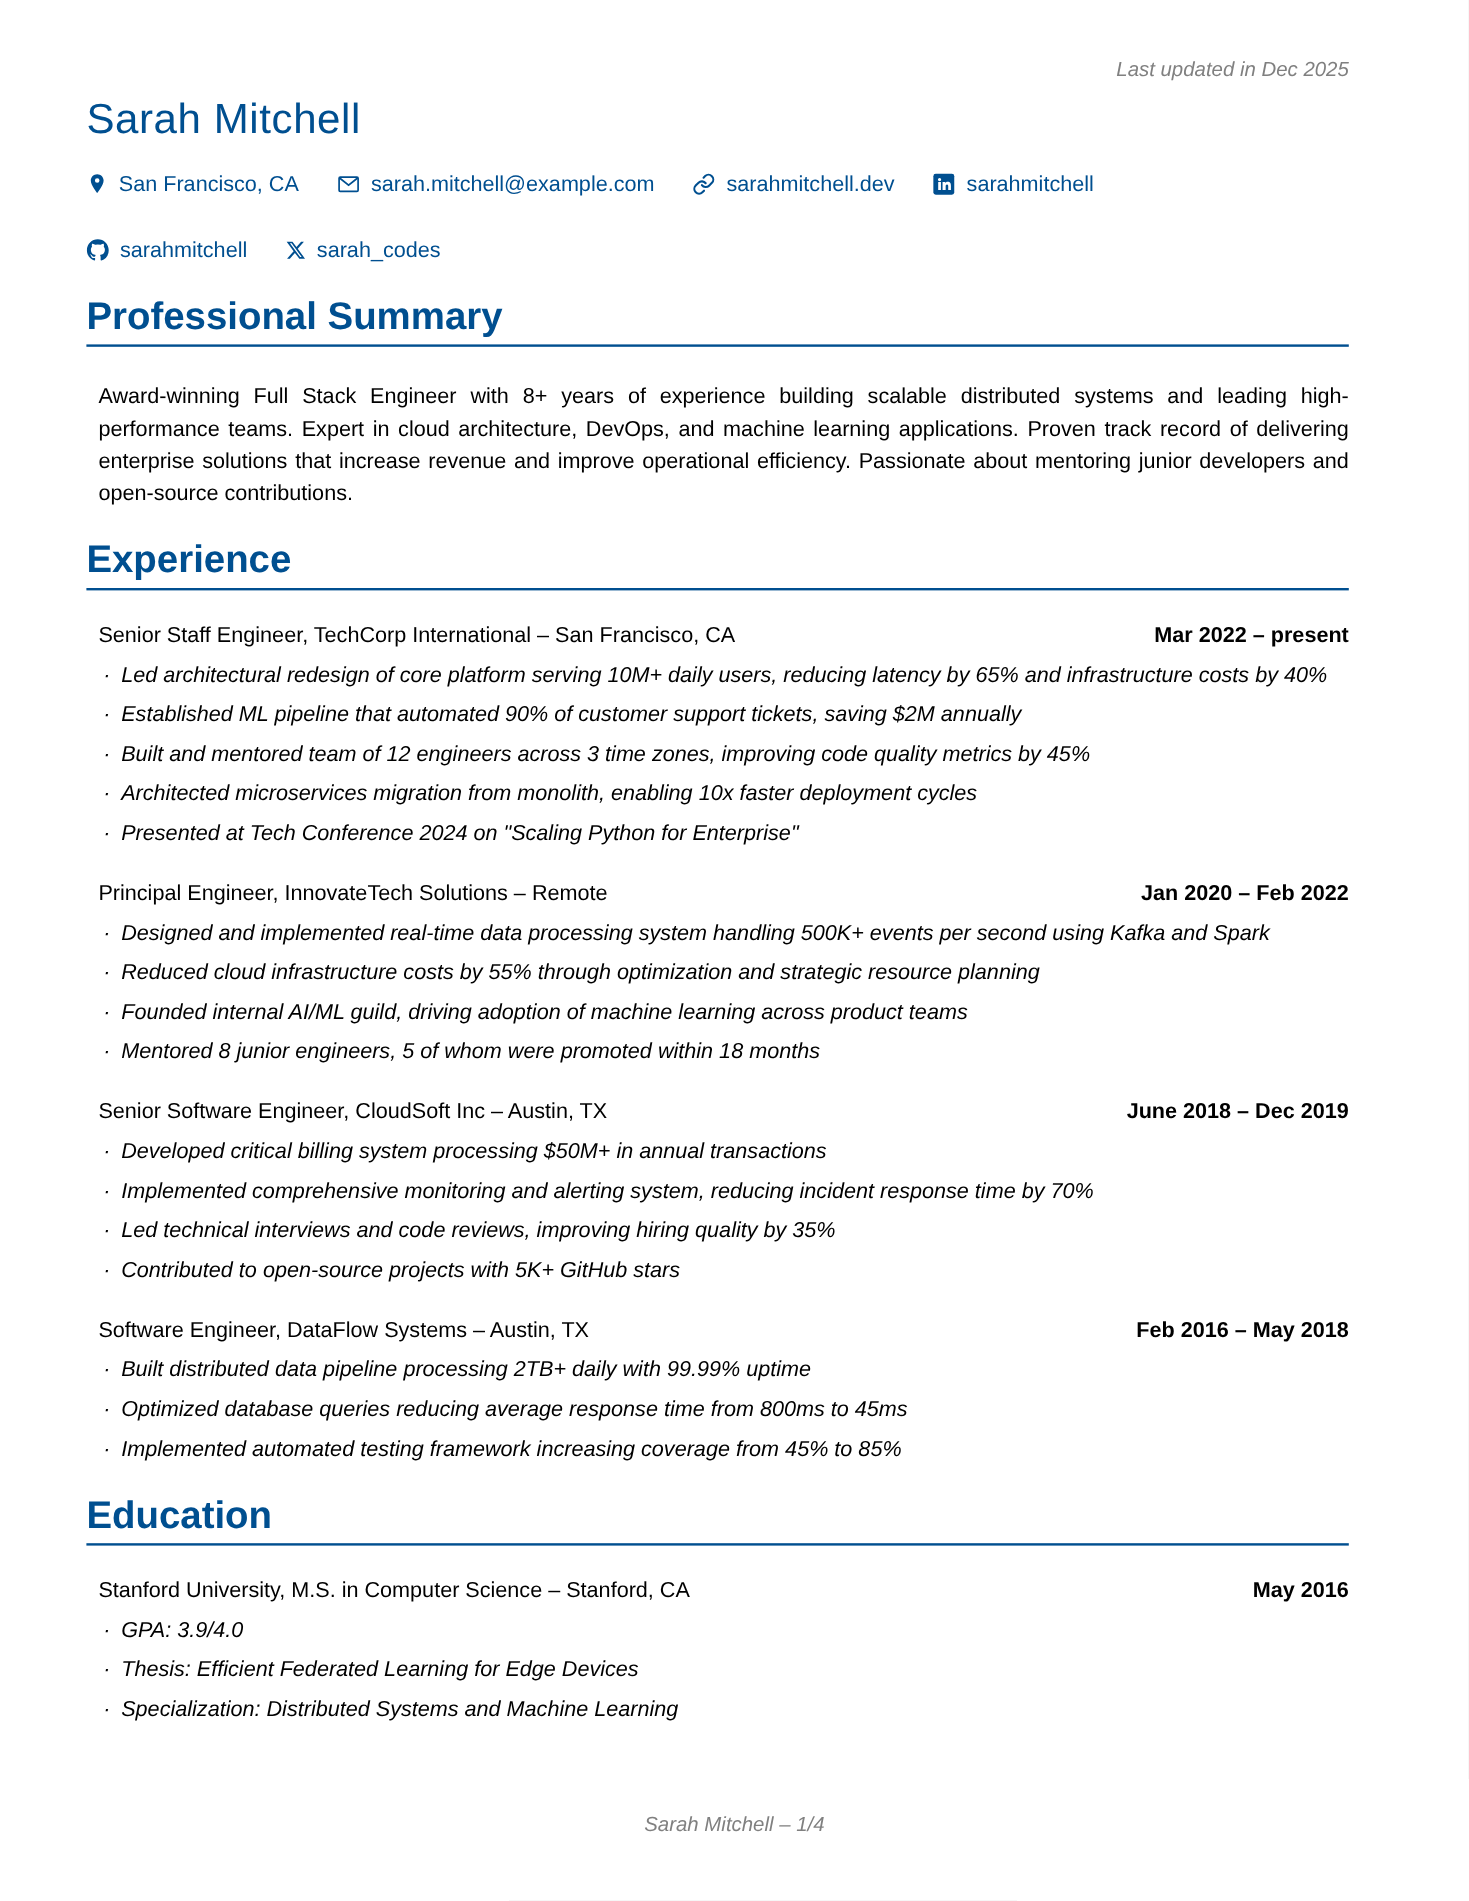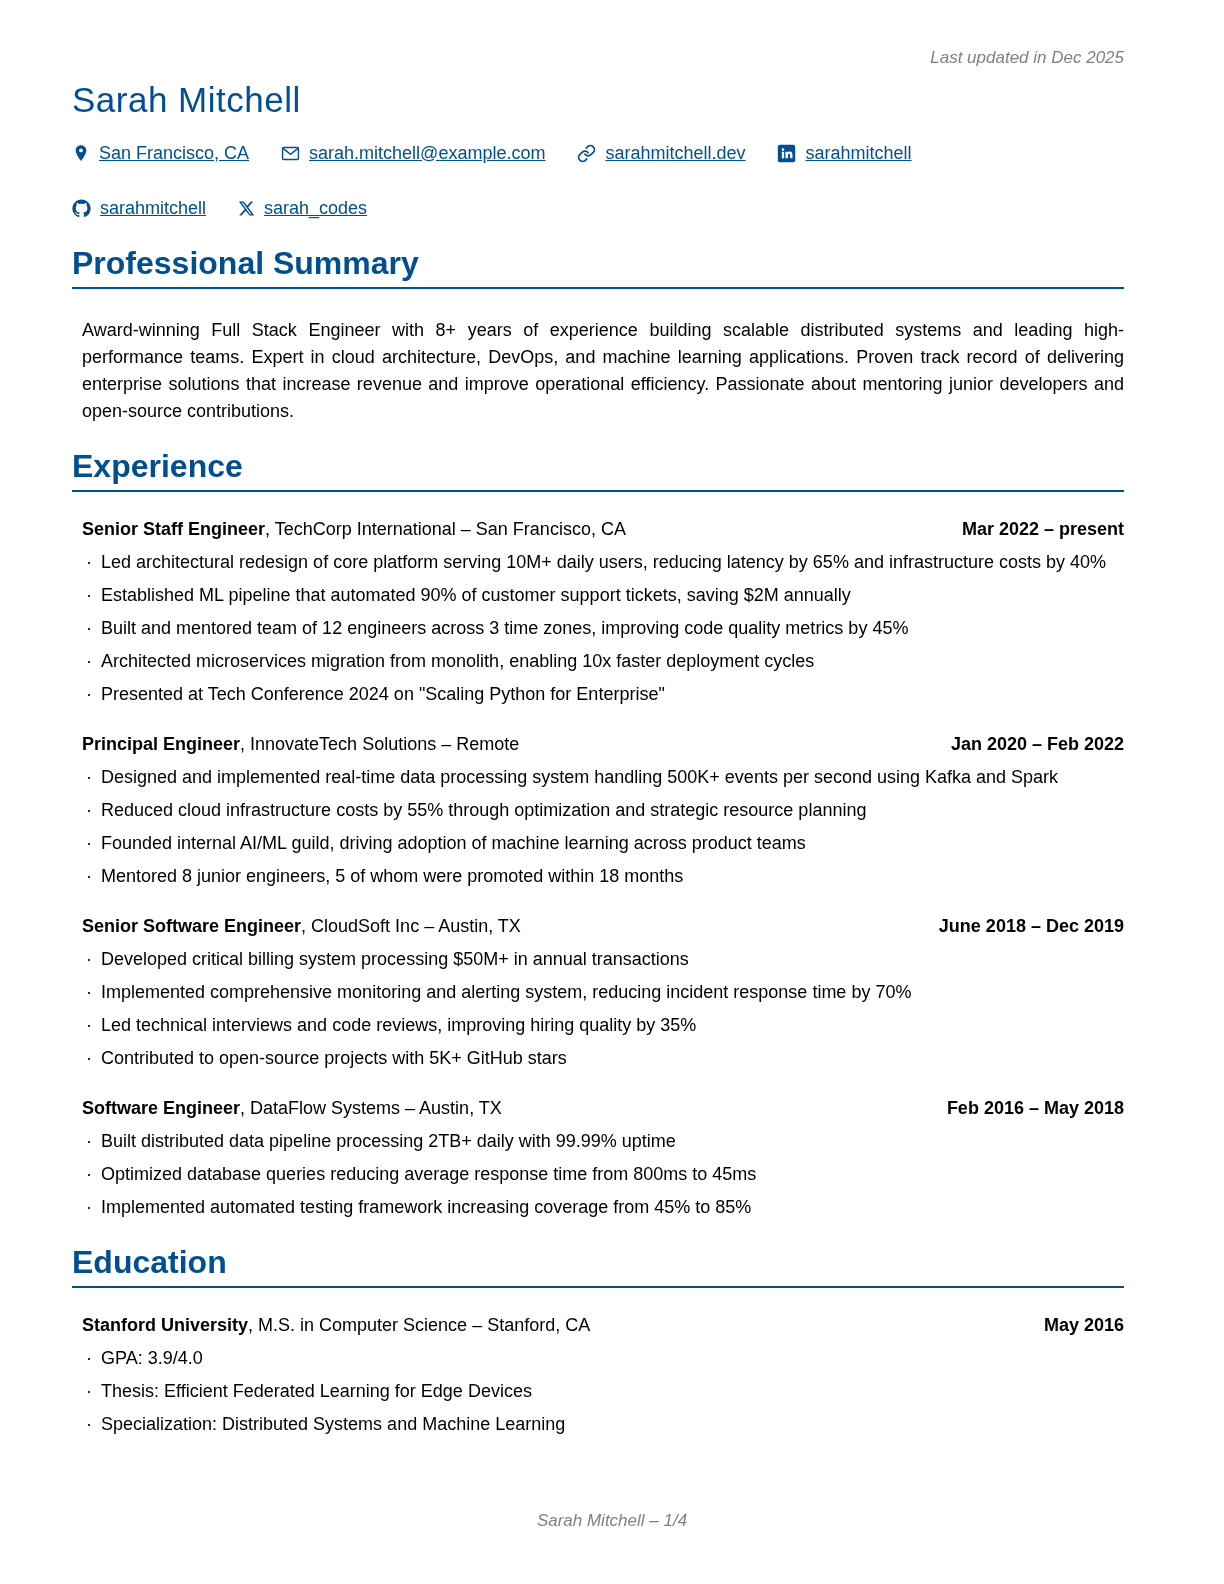--- a/index.html
+++ b/index.html
@@ -13,39 +13,39 @@
   }
   .last-updated {
     text-align:right; color:var(--muted); font-style:italic; font-size:17px;
   }
   h1.name {
     margin-top:10px; color:var(--accent); font-size:35px; font-weight:400;
     line-height:1.1; letter-spacing:0.5px;
   }
   .contacts {
     margin-top:20px; display:flex; flex-wrap:wrap; align-items:flex-start;
-    column-gap:32px; row-gap:14px; color:var(--accent); font-size:18px;text-decoration:underline;
+    column-gap:32px; row-gap:14px; color:var(--accent); font-size:18px;
   }
   .contact { display:inline-flex; align-items:center; gap:9px; white-space:nowrap; }
   .contact svg { flex:0 0 auto; display:block; }
   .flex-break { flex-basis:100%; height:0; }
   section { margin-top:24px; }
   h2.sec-title {
     color:var(--accent); font-size:32px; font-weight:700; line-height:34px;
     padding-bottom:7px; border-bottom:2px solid var(--accent); margin-bottom:24px;
   }
   .summary-text {
     margin-left:10px; text-align:justify; hyphens:manual;margin-top:28px;
   }
   .entry { margin-left:10px; }
   .entry + .entry { margin-top:23px; }
   .entry-head { display:flex; justify-content:space-between; align-items:baseline; }
-  .entry-title { font-weight:bold; }
+  .entry-title { font-weight:normal; }
   .entry-date { white-space:nowrap; padding-left:20px;font-weight:bold; }
-  ul.highlights { list-style:none; }
+  ul.highlights { list-style:none;font-style:italic; }
   ul.highlights li {
     position:relative; padding-left:19px; margin-top:6px;
     text-align:justify; hyphens:manual;
   }
   ul.highlights li::before {
     content:"\00B7"; position:absolute; left:4px; top:0;
   }
   .footer {
     position:absolute; left:0; right:0; bottom:50px; text-align:center;
     color:var(--muted); font-style:italic; font-size:17px;

